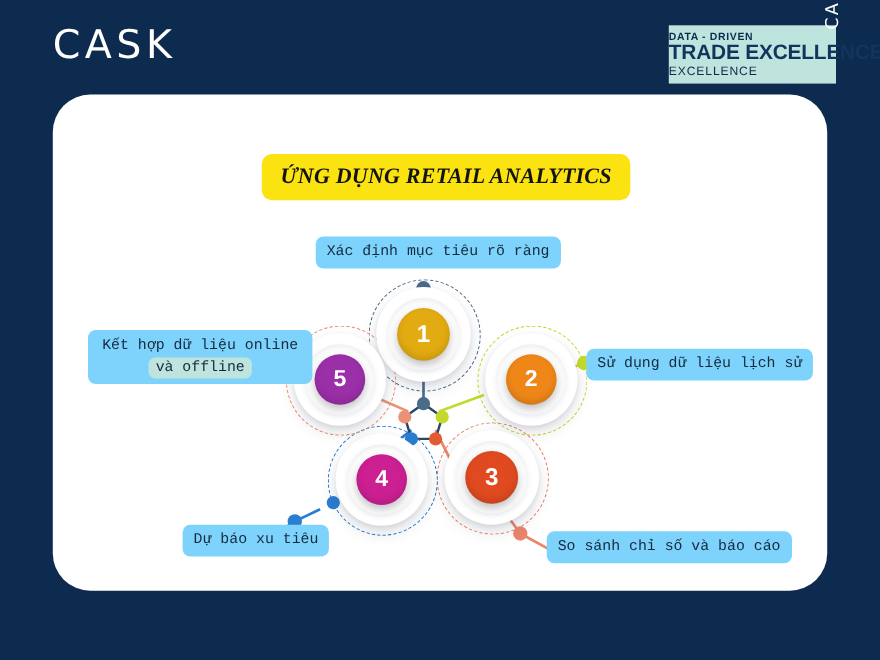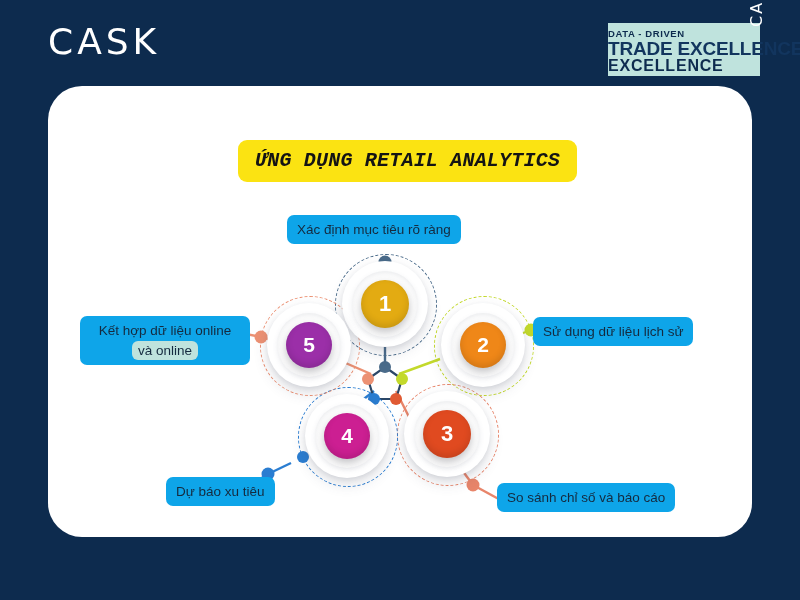--- a/index.html
+++ b/index.html
@@ -55,22 +55,22 @@
   #badge .b-line2 {
     color: #12355e;
     font-size: 19px;
     font-weight: bold;
     letter-spacing: -0.2px;
     line-height: 20px;
     white-space: nowrap;
   }
   #badge .b-line3 {
     color: #0d2b4e;
-    font-size: 16px;
-    font-weight: bold;
+    font-size: 11px;
+    font-weight: normal;
     letter-spacing: 0.8px;
     line-height: 13px;
   }
   #badge-vertical {
     position: absolute;
     left: 768px;
     top: 5px;
     width: 58px;
     height: 22px;
     transform: rotate(-90deg);
@@ -106,21 +106,21 @@
     box-sizing: border-box;
   }
   #title-banner .title-text {
     color: #141414;
     font-size: 20px;
     font-weight: bold;
     font-style: italic;
     letter-spacing: 0.2px;
     white-space: nowrap;
     line-height: 23px;
-    font-family: Liberation Mono, monospace;
+    font-family: Liberation Serif, serif;
   }
 
   
   #diagram {
     position: absolute;
     left: 0;
     top: 0;
     width: 704px;
     height: 451px;
     pointer-events: none;
@@ -159,28 +159,28 @@
     position: absolute;
     border-radius: 50%;
     border-style: dashed;
     border-width: 1.6px;
     background: transparent;
   }
 
   
   .chip {
     position: absolute;
-    background: #0ea5e9;
+    background: #7dd3fc;
     border-radius: 7px;
     color: #152a3f;
     font-size: 13.5px;
     line-height: 19px;
     padding: 5px 10px;
     box-sizing: border-box;
-    font-family: Liberation Sans, sans-serif;
+    font-family: Liberation Mono, monospace;
   }
   .chip.center { text-align: center; }
 </style>
 </head>
 <body>
 
 <div id="stage">
 
   <div id="brand-logo">CASK</div>
 
@@ -295,19 +295,19 @@
     </div>
 
     <div class="chip" style="left:421px; top:397px;margin-left:28px;">
       <span>So sánh chỉ số và báo cáo</span>
     </div>
 
     <div class="chip" style="left:118px; top:391px;">
       <span>Dự báo xu tiêu</span>
     </div>
 
-    <div class="chip center" style="left:32px; top:214px; width:170px;margin-top:16px;">
+    <div class="chip center" style="left:32px; top:214px; width:204px;">
       <div>Kết hợp dữ liệu online</div>
-      <div style="background:#bfe3dd; display:inline-block; border-radius:6px; padding:0 6px; margin-top:1px;">và online</div>
+      <div style="background:#bfe3dd; display:inline-block; border-radius:6px; padding:0 6px; margin-top:1px;">và offline</div>
     </div>
 
   </div>
 </div>
 
 </body></html>

